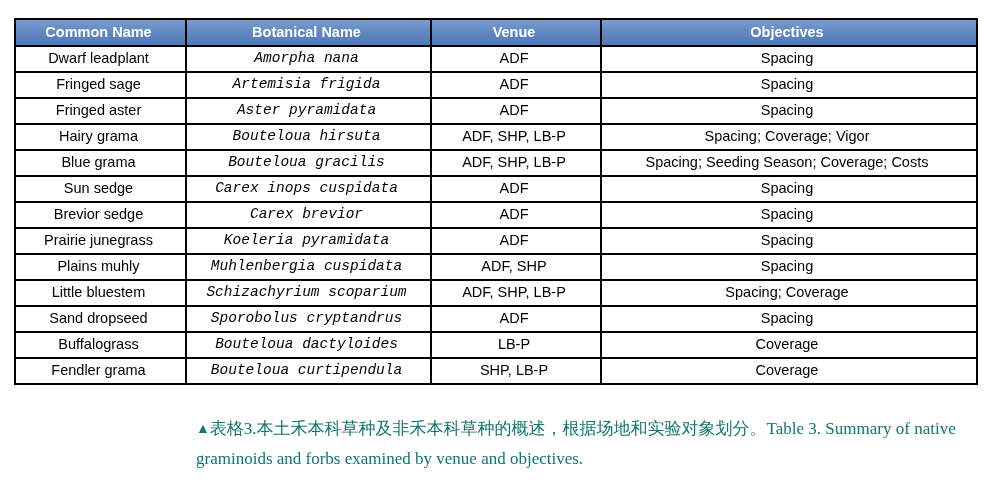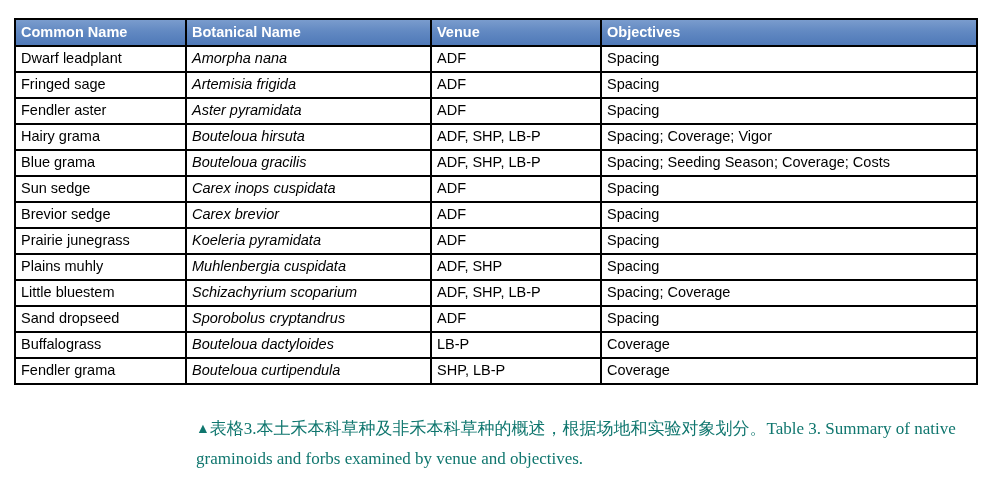--- a/index.html
+++ b/index.html
@@ -47,21 +47,21 @@
 
   table.data-table th,
   table.data-table td {
     border-right: 2px solid #000000;
     border-bottom: 2px solid #000000;
     padding: 1px 9px 2px 5px;
     height: 21px;
     line-height: 19px;
     font-size: 14.5px;
     color: #000000;
-    text-align: left;
+    text-align: center;
     vertical-align: middle;
     white-space: nowrap;
     overflow: hidden;
     background: #ffffff;
   }
 
   table.data-table th:last-child,
   table.data-table td:last-child {
     border-right: none;
   }
@@ -73,20 +73,21 @@
     background: linear-gradient(to bottom, #7a9ccd 0%, #6289c2 45%, #4f79b8 100%);
     color: #ffffff;
     font-weight: bold;
     font-size: 14.5px;
     border-bottom: 2px solid #000000;
     height: 22px;
   }
 
   td.italic-cell {
     font-style: italic;
+    font-family: Liberation Mono, monospace;
   }
 
   
   #caption {
     position: absolute;
     left: 196px;
     top: 414px;
     width: 780px;
     font-family: "Liberation Serif", serif;
     font-size: 17px;
@@ -145,21 +146,21 @@
             <td>ADF</td>
             <td>Spacing</td>
           </tr>
           <tr>
             <td>Fringed sage</td>
             <td class="italic-cell">Artemisia frigida</td>
             <td>ADF</td>
             <td>Spacing</td>
           </tr>
           <tr>
-            <td>Fendler aster</td>
+            <td>Fringed aster</td>
             <td class="italic-cell">Aster pyramidata</td>
             <td>ADF</td>
             <td>Spacing</td>
           </tr>
           <tr>
             <td>Hairy grama</td>
             <td class="italic-cell">Bouteloua hirsuta</td>
             <td>ADF, SHP, LB-P</td>
             <td>Spacing; Coverage; Vigor</td>
           </tr>

